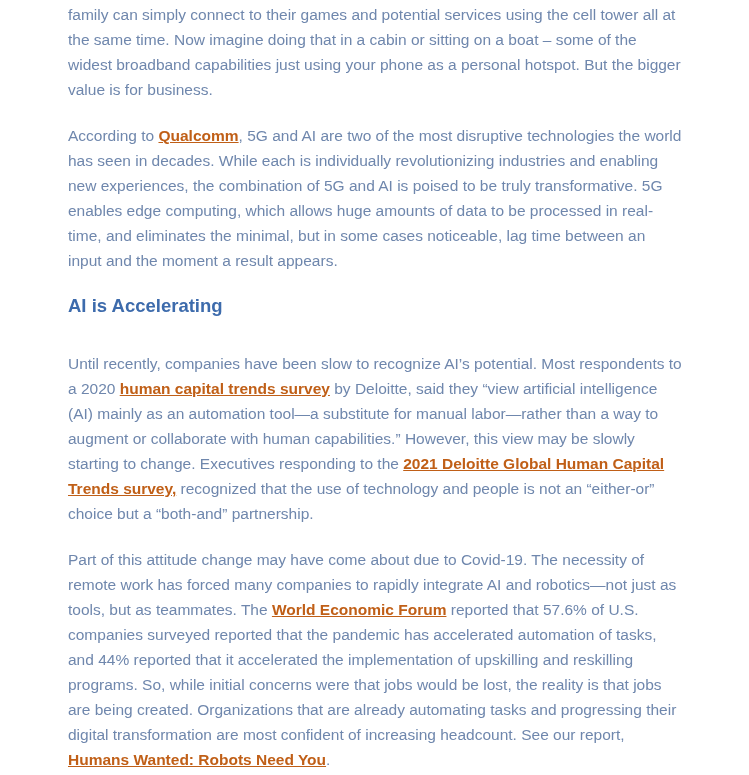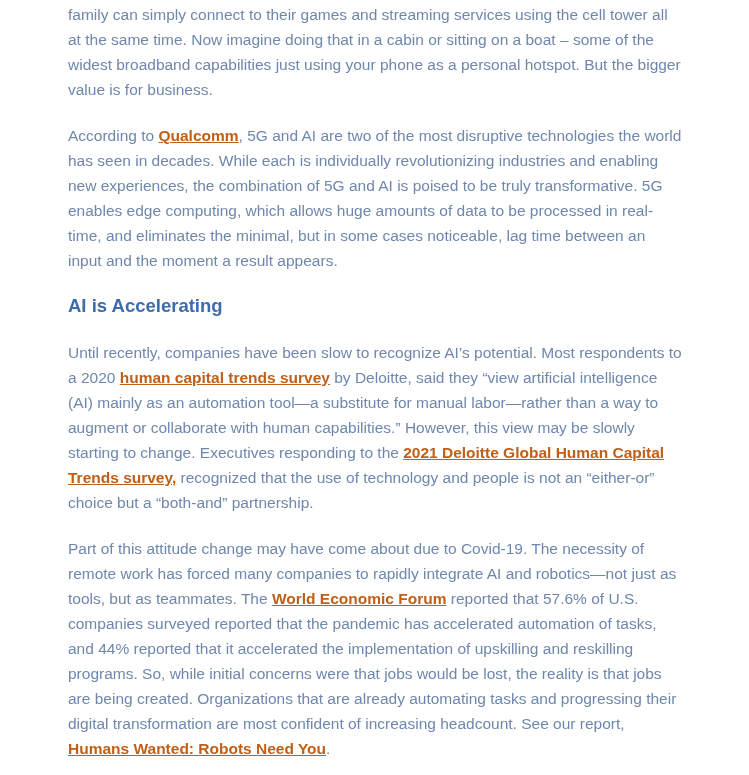--- a/index.html
+++ b/index.html
@@ -19,38 +19,38 @@
     padding: 2px 67px 0 68px;
   }
   .article p {
     margin: 0 0 21px 0;
     font-size: 15.5px;
     line-height: 25px;
     color: var(--body-text, #6f87ad);
     font-weight: normal;
   }
   .article h2 {
-    margin: 6px 0 23px 0;
+    margin: 6px 0 34px 0;
     font-size: 18.5px;
     line-height: 23px;
     font-weight: bold;
     color: var(--heading-text, #3d6bac);
   }
   .article a.inline-link {
     color: var(--link-text, #c05f17);
     font-weight: bold;
     text-decoration: underline;
     cursor: pointer;
     margin-top: 28px;
   }
 </style>
 </head>
 <body>
 
 <div class="page">
   <div class="article">
-      <p><span>family can simply connect to their games and streaming services using the cell tower all at the same time. Now imagine doing that in a cabin or sitting on a boat – some of the widest broadband capabilities just using your phone as a personal hotspot. But the bigger value is for business.</span></p>
+      <p><span>family can simply connect to their games and potential services using the cell tower all at the same time. Now imagine doing that in a cabin or sitting on a boat – some of the widest broadband capabilities just using your phone as a personal hotspot. But the bigger value is for business.</span></p>
       <p><span>According to </span><a class="inline-link">Qualcomm</a><span>, 5G and AI are two of the most disruptive technologies the world has seen in decades. While each is individually revolutionizing industries and enabling new experiences, the combination of 5G and AI is poised to be truly transformative. 5G enables edge computing, which allows huge amounts of data to be processed in real-time, and eliminates the minimal, but in some cases noticeable, lag time between an input and the moment a result appears.</span></p>
       <h2>AI is Accelerating</h2>
       <p><span>Until recently, companies have been slow to recognize AI’s potential. Most respondents to a 2020 </span><a class="inline-link">human capital trends survey</a><span> by Deloitte, said they “view artificial intelligence (AI) mainly as an automation tool—a substitute for manual labor—rather than a way to augment or collaborate with human capabilities.” However, this view may be slowly starting to change. Executives responding to the </span><a class="inline-link">2021 Deloitte Global Human Capital Trends survey,</a><span> recognized that the use of technology and people is not an “either-or” choice but a “both-and” partnership.</span></p>
       <p><span>Part of this attitude change may have come about due to Covid-19. The necessity of remote work has forced many companies to rapidly integrate AI and robotics—not just as tools, but as teammates. The </span><a class="inline-link">World Economic Forum</a><span> reported that 57.6% of U.S. companies surveyed reported that the pandemic has accelerated automation of tasks, and 44% reported that it accelerated the implementation of upskilling and reskilling programs. So, while initial concerns were that jobs would be lost, the reality is that jobs are being created. Organizations that are already automating tasks and progressing their digital transformation are most confident of increasing headcount. See our report, </span><a class="inline-link">Humans Wanted: Robots Need You</a><span>.</span></p>
     </div>
 </div>
 
 </body></html>

